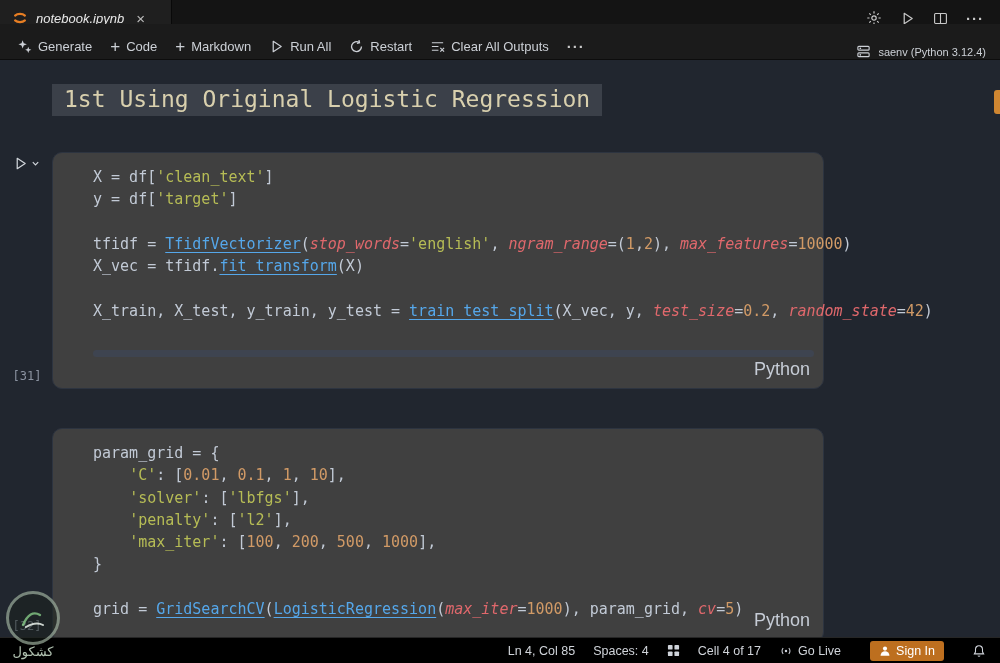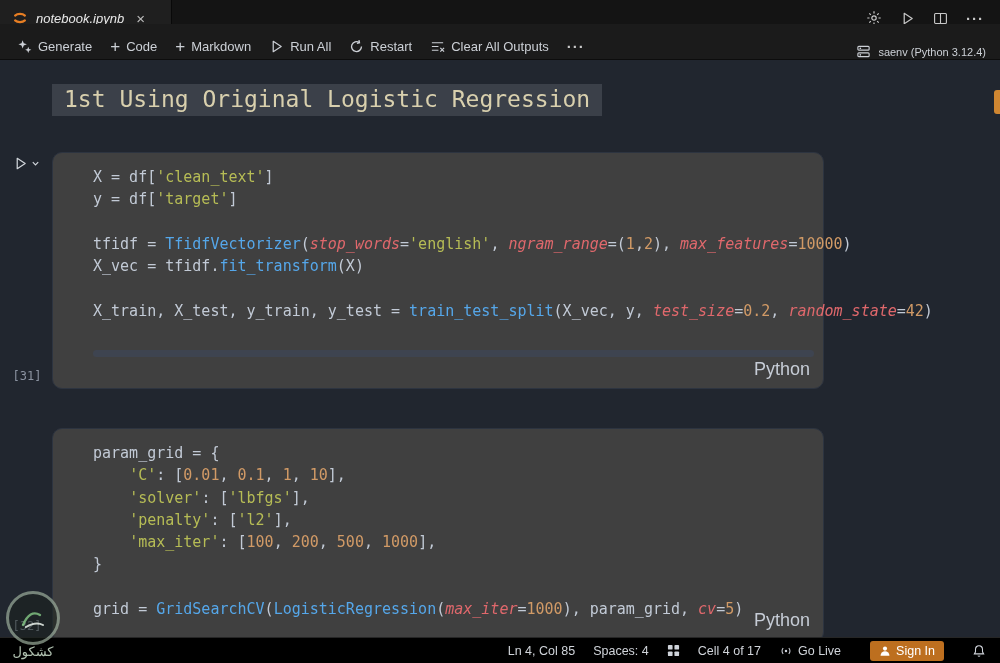--- a/index.html
+++ b/index.html
@@ -26,21 +26,21 @@
   .md-heading{position:absolute;left:52px;top:12px;background:#3b4049;color:#d9d0ae;font-family:"DejaVu Sans Mono",monospace;font-size:23px;padding:2px 12px 4px;white-space:nowrap;cursor:pointer;}
   .md-marker{position:absolute;right:0;top:18px;width:6px;height:24px;background:#cf8631;border-radius:3px 0 0 3px;}
 
   .cell{position:absolute;left:52px;width:772px;background:#404040;border:1px solid #2d3440;border-radius:10px;}
   .cell-1{top:80px;height:237px;}
   .cell-2{top:356px;height:214px;}
   .code{padding:13px 10px 0 40px;font-family:"DejaVu Sans Mono",monospace;font-size:15px;line-height:22.3px;cursor:text;}
   .cl{white-space:pre;height:22.3px;}
   .tk-d{color:#c2cad6;}
   .tk-s{color:#b6bc55;}
-  .tk-f{color:#55a7ea;text-underline-offset:2.5px;text-align:right;}
+  .tk-f{color:#55a7ea;text-decoration:underline;text-underline-offset:2.5px;text-align:right;}
   .tk-k{color:#e0686c;font-style:italic;}
   .tk-n{color:#d19a66;}
   .lang-label{position:absolute;right:13px;bottom:8px;font-size:18px;color:#c6ccd6;cursor:pointer;text-align:right;}
   .cell-2 .lang-label{bottom:10px;}
   .hscroll{position:absolute;left:40px;right:9px;top:197px;height:7px;background:#3e4450;border-radius:4px;cursor:pointer;}
   .run-controls{position:absolute;left:13px;top:84px;display:flex;align-items:center;gap:3px;cursor:pointer;}
   .exec-count{position:absolute;left:6px;width:42px;text-align:center;font-family:"DejaVu Sans Mono",monospace;font-size:12px;color:#8b93a1;}
   .exec-1{top:297px;}
   .exec-2{top:547px;}
 

